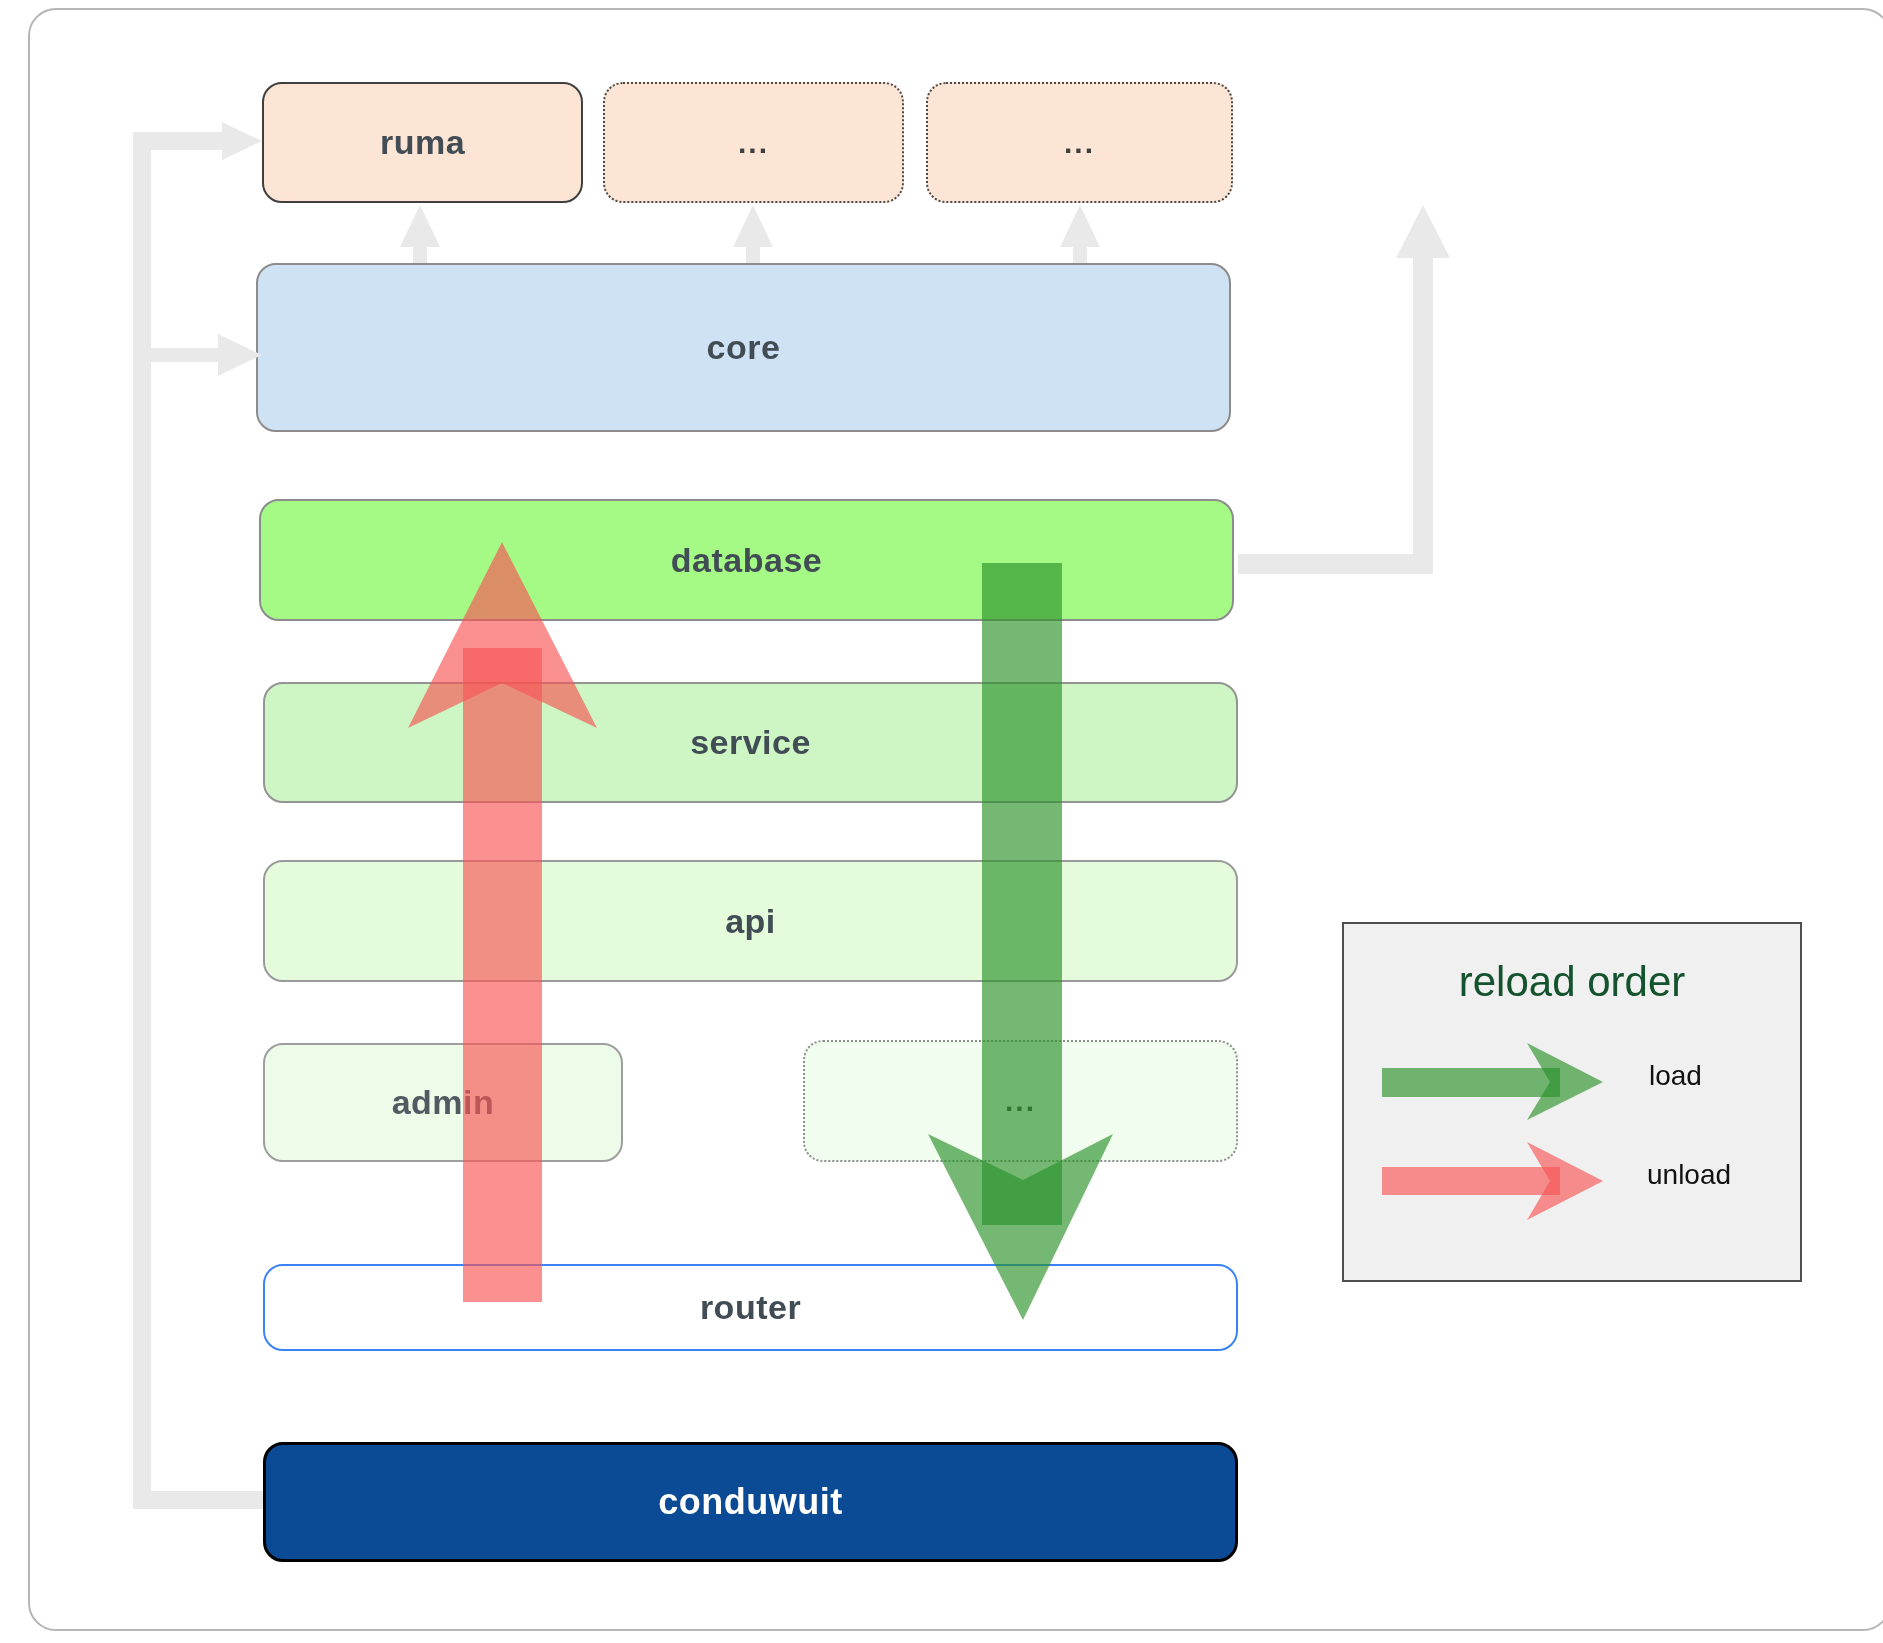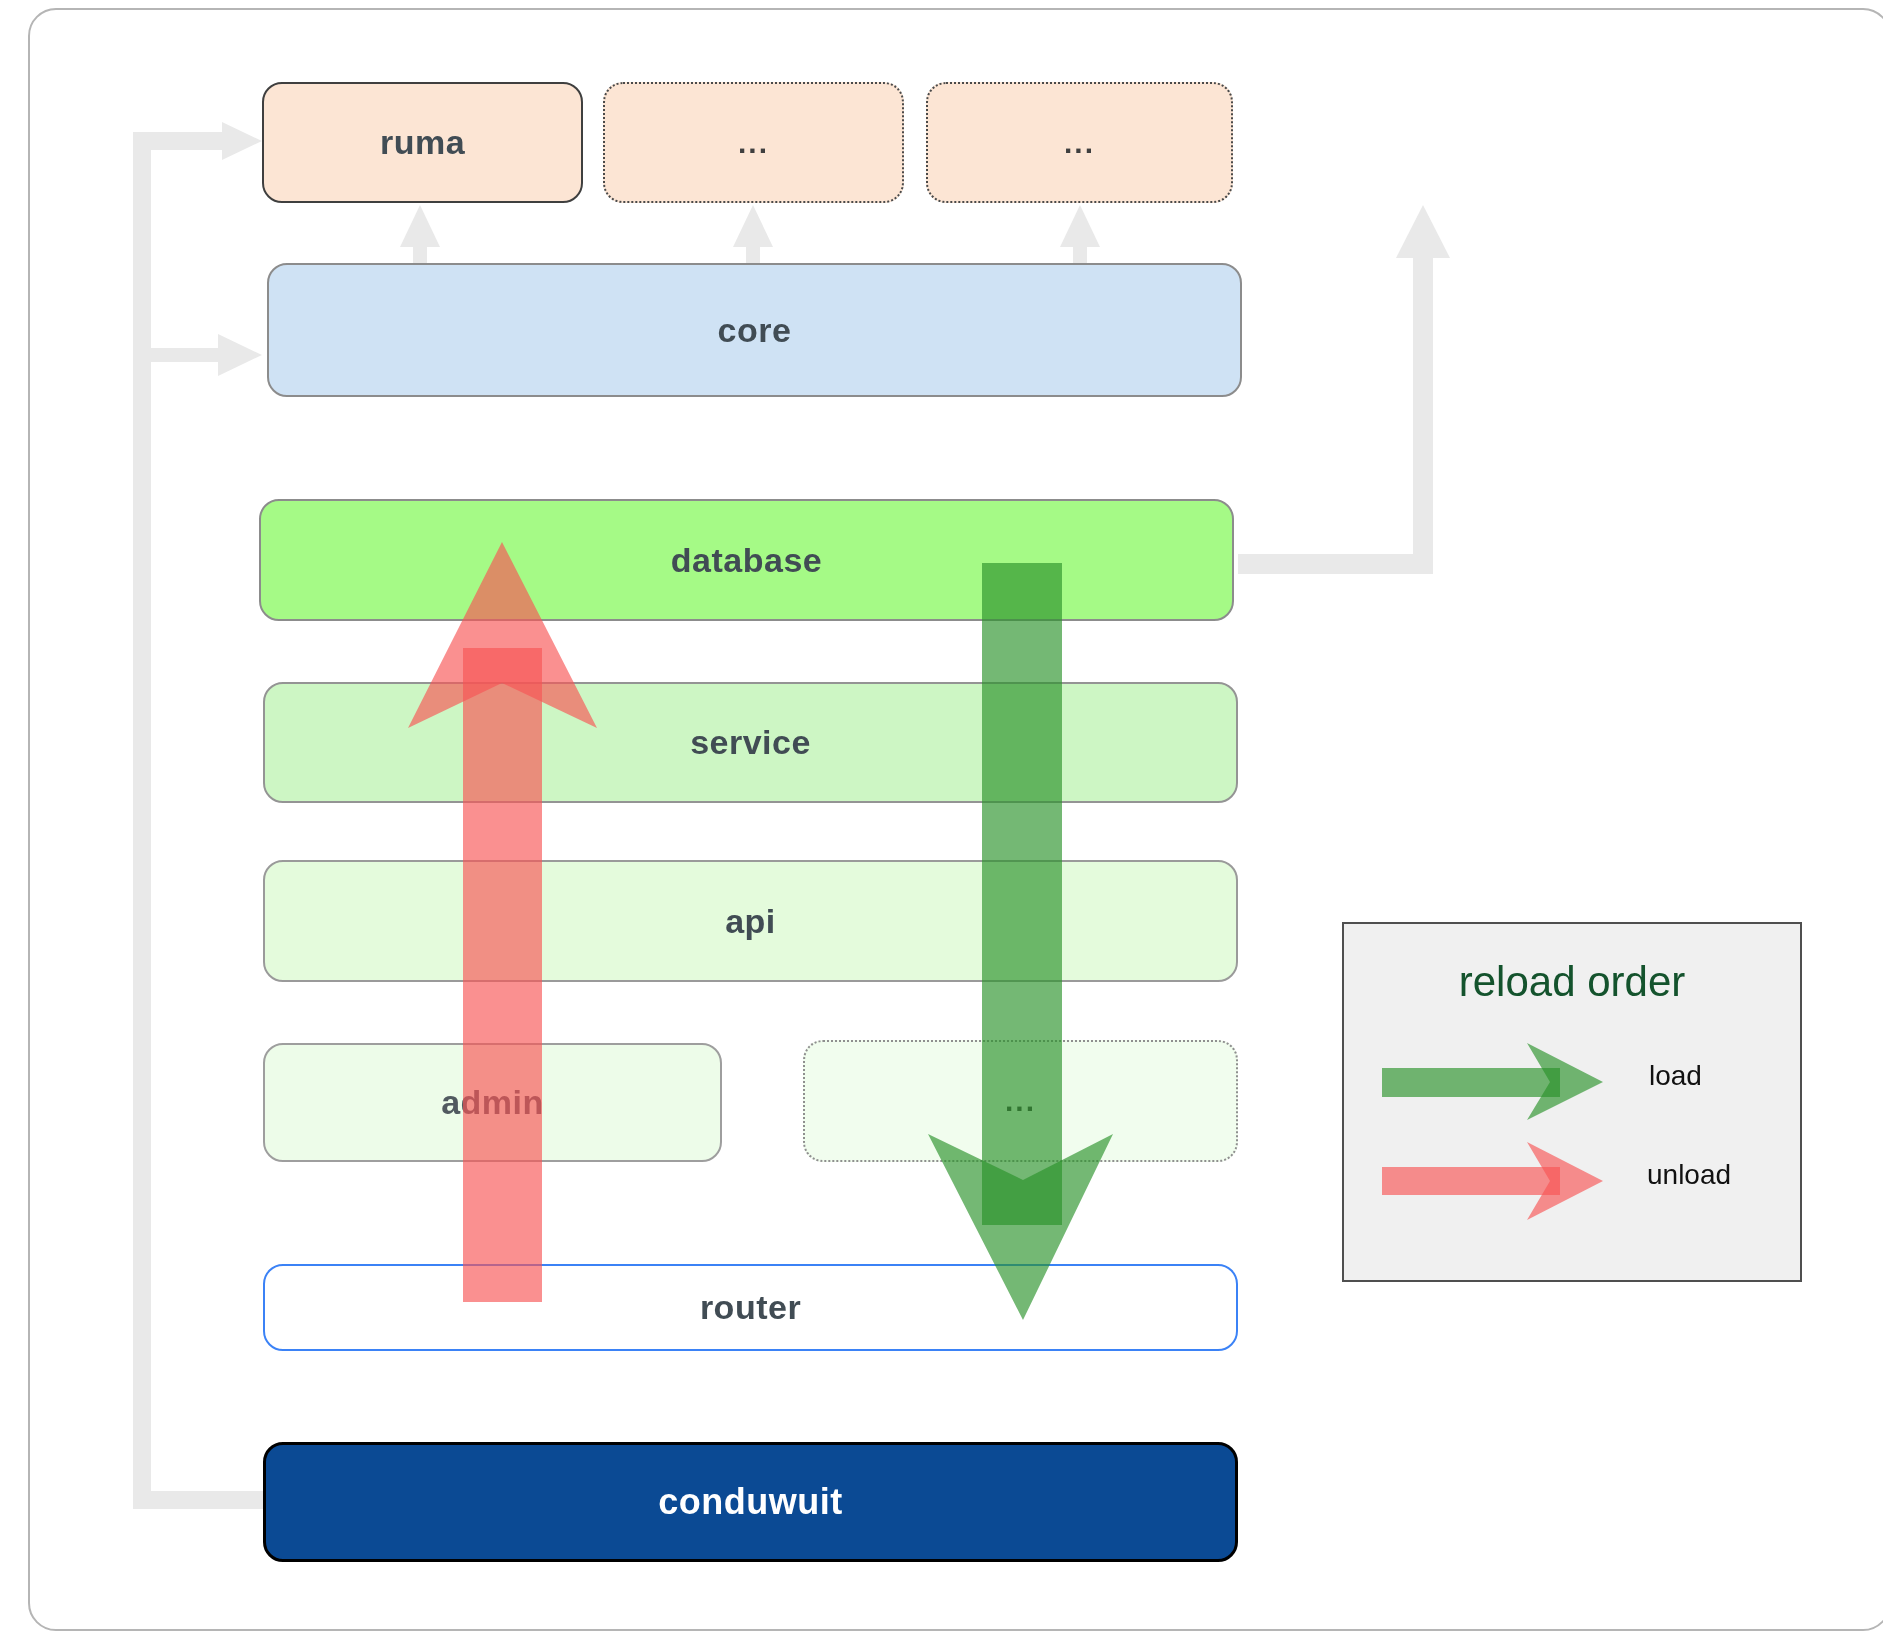--- a/index.html
+++ b/index.html
@@ -17,25 +17,25 @@
     border-radius:20px;font-size:34px;font-weight:600;color:#414c54;letter-spacing:.5px;
   }
   .peach{background:var(--peach-fill);}
   .solid-dark{border:2px solid #3f3f3f;}
   .dotted-dark{border:2px dotted #4a4a4a;}
   .ellipsis{font-size:30px;font-weight:700;color:#3f3f3f;letter-spacing:2px;}
   #node-ruma{left:242px;top:82px;width:321px;height:121px;}
   #node-dots1{left:583px;top:82px;width:301px;height:121px;}
   #node-dots2{left:906px;top:82px;width:307px;height:121px;}
   #node-rocksdb{left:1247px;top:82px;width:313px;height:121px;}
-  #node-core{left:247px;top:263px;width:975px;height:134px;background:var(--core-fill);border:2px solid #8c8c8c;}
+  #node-core{left:236px;top:263px;width:975px;height:169px;background:var(--core-fill);border:2px solid #8c8c8c;}
   #node-database{left:239px;top:499px;width:975px;height:122px;background:var(--database-fill);border:2px solid #8c8c8c;}
   #node-service{left:243px;top:682px;width:975px;height:121px;background:var(--service-fill);border:2px solid #949494;}
   #node-api{left:243px;top:860px;width:975px;height:122px;background:var(--api-fill);border:2px solid #9a9a9a;}
-  #node-admin{left:243px;top:1043px;width:459px;height:119px;background:var(--admin-fill);border:2px solid #9e9e9e;color:#515a60;}
+  #node-admin{left:243px;top:1043px;width:360px;height:119px;background:var(--admin-fill);border:2px solid #9e9e9e;color:#515a60;}
   #node-dots3{left:783px;top:1040px;width:435px;height:122px;background:var(--mid-ellipsis-fill);border:2px dotted #8f8f8f;color:#3f4b4f;}
   #node-router{left:243px;top:1264px;width:975px;height:87px;background:#ffffff;border:2px solid #3b82f6;}
   #node-conduwuit{left:243px;top:1442px;width:975px;height:120px;background:var(--conduwuit-fill);border:3px solid #000;color:#ffffff;font-size:36px;}
   #legend{
     position:absolute;left:1322px;top:922px;width:460px;height:360px;box-sizing:border-box;
     background:var(--legend-fill);border:2px solid #4f4f4f;
   }
   #legend-title{margin-top:34px;text-align:center;font-size:42px;color:#14532d;font-weight:400;}
   .legend-label{position:absolute;font-size:28px;color:#111;font-weight:400;}
   #legend-load-label{left:305px;top:136px;}

